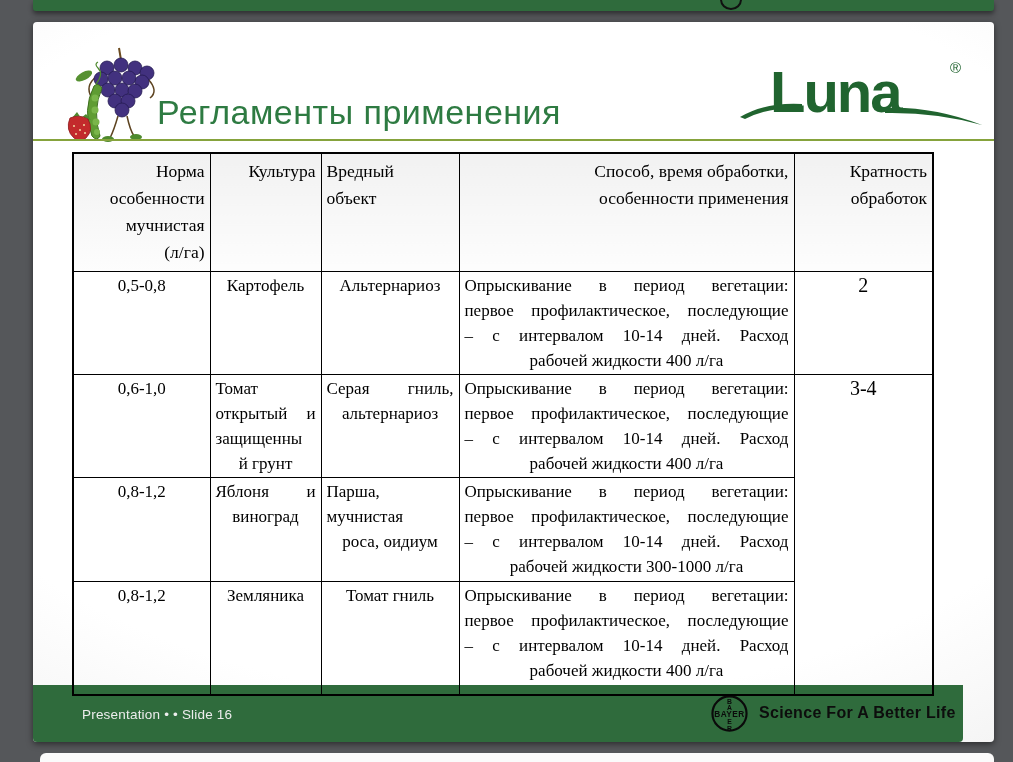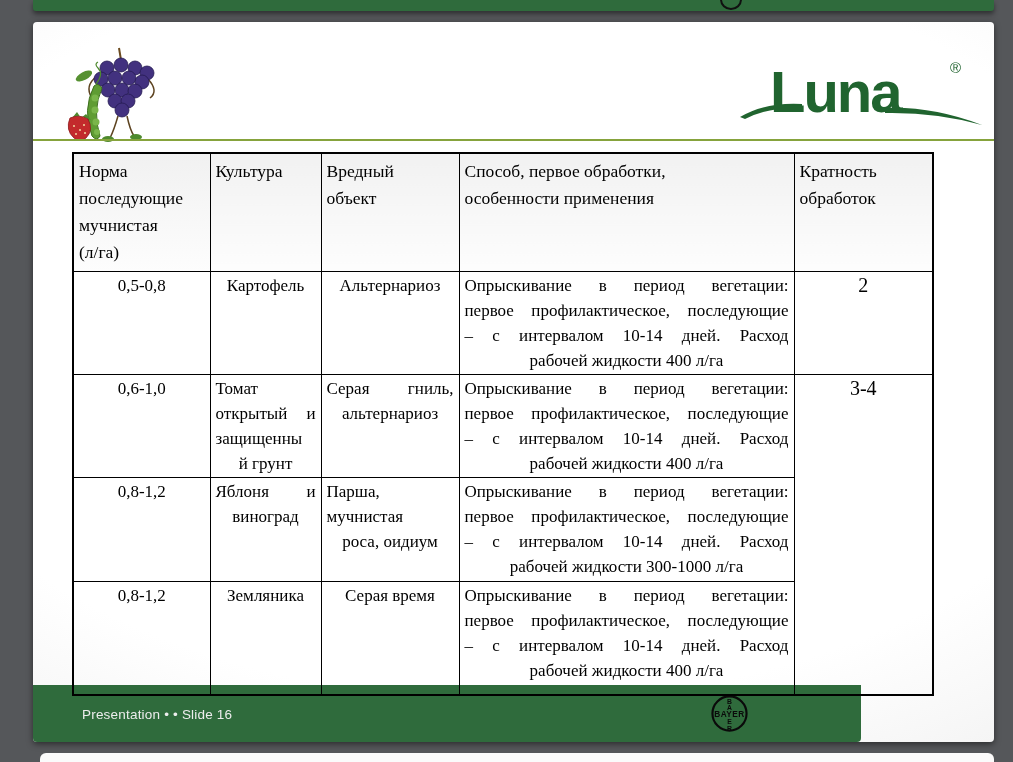--- a/index.html
+++ b/index.html
@@ -28,21 +28,21 @@
     letter-spacing:.5px;white-space:nowrap;z-index:1;
   }
   .header-art{position:absolute;left:31px;top:24px;z-index:1;}
   .luna-logo{position:absolute;left:707px;top:33px;z-index:1;}
   .title-rule{
     position:absolute;left:0;top:117px;width:961px;height:2px;
     background:#86a33c;z-index:1;
   }
   
   .footer-band{
-    position:absolute;left:0;top:663px;width:828px;height:57px;
+    position:absolute;left:0;top:663px;width:930px;height:57px;
     background:#2f6b3c;border-radius:0 0 4px 4px;z-index:1;
   }
   .pres-label{
     position:absolute;left:49px;top:22px;font-size:13.5px;color:#ededed;
     letter-spacing:.2px;white-space:nowrap;
   }
   .bayer-logo{position:absolute;left:677px;top:9px;}
   .tagline{
     position:absolute;left:726px;top:19px;font-size:16px;font-weight:bold;
     color:#0d0d0d;letter-spacing:.3px;white-space:nowrap;
@@ -58,21 +58,21 @@
     font-weight:normal;overflow:hidden;
   }
   .reg-table{border:2px solid #000;}
   thead tr{height:118px;}
   tbody tr:nth-child(1){height:101px;padding-left:14px;}
   tbody tr:nth-child(2){height:103px;}
   tbody tr:nth-child(3){height:104px;}
   tbody tr:nth-child(4){height:114px;}
   .reg-table th{font-size:17.5px;line-height:27px;padding-top:4px;
     background:linear-gradient(180deg,#f1f1f1,#fdfdfd);}
-  .hc{text-align:left;}
+  .hc{text-align:right;}
   .hl{text-align:left;}
   .reg-table td{line-height:25px;background:transparent;}
   .jl{text-align:justify;text-align-last:justify;white-space:nowrap;}
   .ll{text-align:center;white-space:nowrap;}
   .c-rate{text-align:center;padding-top:5px;}
   .c-mult{text-align:center;padding-top:4px;font-size:20px;}
   
   .next-slide{
     position:absolute;left:40px;top:753px;width:954px;height:9px;
     background:#fbfbfb;border-radius:6px 6px 0 0;z-index:1;
@@ -124,20 +124,21 @@
       <path d="M6,72 Q1,84 10,92 Q16,97 22,92 Q30,84 24,73 Q15,68 6,72 Z" fill="#c32a2c" stroke="#8e1d20" stroke-width="0.8"></path>
       <g fill="#f0d9a0">
         <circle cx="10" cy="80" r="1"></circle>
           <circle cx="16" cy="84" r="1"></circle>
           <circle cx="12" cy="88" r="1"></circle>
         <circle cx="20" cy="79" r="1"></circle>
           <circle cx="21" cy="87" r="1"></circle>
       </g>
     </svg>
 
+    <div class="slide-title">Регламенты применения</div>
 
     <svg class="luna-logo" width="252" height="80" viewBox="0 0 252 80">
       <path d="M0,62 Q25,47 62,49 L62,53 Q28,52 5,64 Z" fill="#20642f"></path>
       <path d="M145,53 Q192,51 242,70 Q196,57 145,58 Z" fill="#20642f"></path>
       <text x="30" y="57" font-family="Liberation Sans, sans-serif" font-weight="bold" font-size="58" letter-spacing="-2" fill="#20642f">Luna</text>
       <text x="210" y="18" font-family="Liberation Sans, sans-serif" font-size="15" fill="#20642f">®</text>
     </svg>
 
     <div class="title-rule"></div>
 
@@ -146,49 +147,50 @@
       <svg class="bayer-logo" width="39" height="39" viewBox="0 0 40 40">
         <circle cx="20" cy="20" r="17.5" fill="none" stroke="#0a0a0a" stroke-width="2.2"></circle>
         <text x="20" y="23.5" text-anchor="middle" font-family="Liberation Sans, sans-serif" font-weight="bold" font-size="8.5" letter-spacing="0.5" fill="#0a0a0a">BAYER</text>
         <g font-family="Liberation Sans, sans-serif" font-weight="bold" font-size="7" fill="#0a0a0a" text-anchor="middle">
           <text x="20" y="10.5">B</text>
           <text x="20" y="16.5">A</text>
           <text x="20" y="31">E</text>
           <text x="20" y="38">R</text>
         </g>
       </svg>
+      <div class="tagline">Science For A Better Life</div>
     </div>
 
   </div>
 
   <table class="reg-table">
     <colgroup>
       <col style="width:137px">
         <col style="width:111px">
         <col style="width:138px">
       <col style="width:335px">
         <col style="width:139px">
     </colgroup>
     <thead>
       <tr>
         <th class="hc">
           <div>Норма</div>
-          <div>последующие</div>
+          <div>особенности</div>
           <div>мучнистая</div>
           <div>(л/га)</div>
         </th>
         <th class="hc">
           <div>Культура</div>
         </th>
         <th class="hl">
           <div>Вредный</div>
           <div>объект</div>
         </th>
         <th class="hc">
-          <div>Способ, первое обработки,</div>
+          <div>Способ, время обработки,</div>
           <div>особенности применения</div>
         </th>
         <th class="hc">
           <div>Кратность</div>
           <div>обработок</div>
         </th>
       </tr>
     </thead>
     <tbody>
       <tr>
@@ -256,21 +258,21 @@
         </td>
       </tr>
       <tr>
         <td class="c-rate">
             <div>0,8-1,2</div>
           </td>
         <td>
             <div class="ll">Земляника</div>
           </td>
         <td>
-            <div class="ll">Серая время</div>
+            <div class="ll">Томат гниль</div>
           </td>
         <td>
           <div class="jl">Опрыскивание в период вегетации:</div>
           <div class="jl">первое профилактическое, последующие</div>
           <div class="jl">– с интервалом 10-14 дней. Расход</div>
           <div class="ll">рабочей жидкости 400  л/га</div>
         </td>
       </tr>
     </tbody>
   </table>

